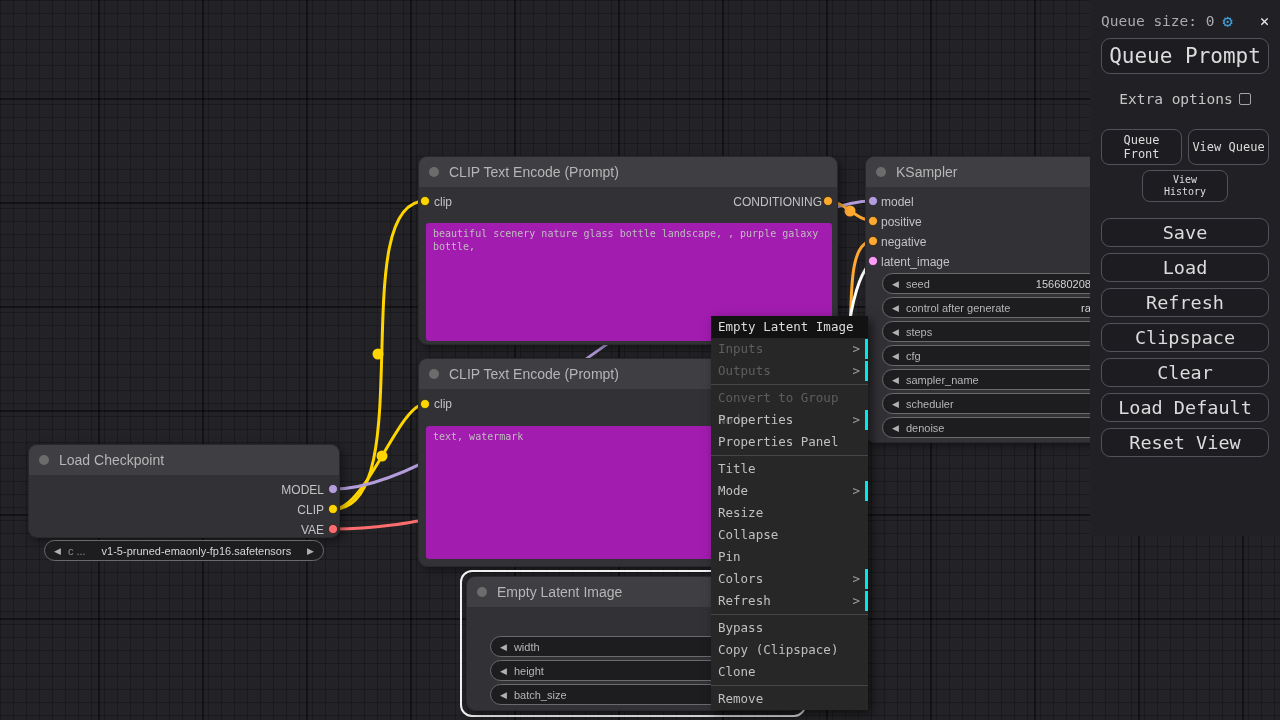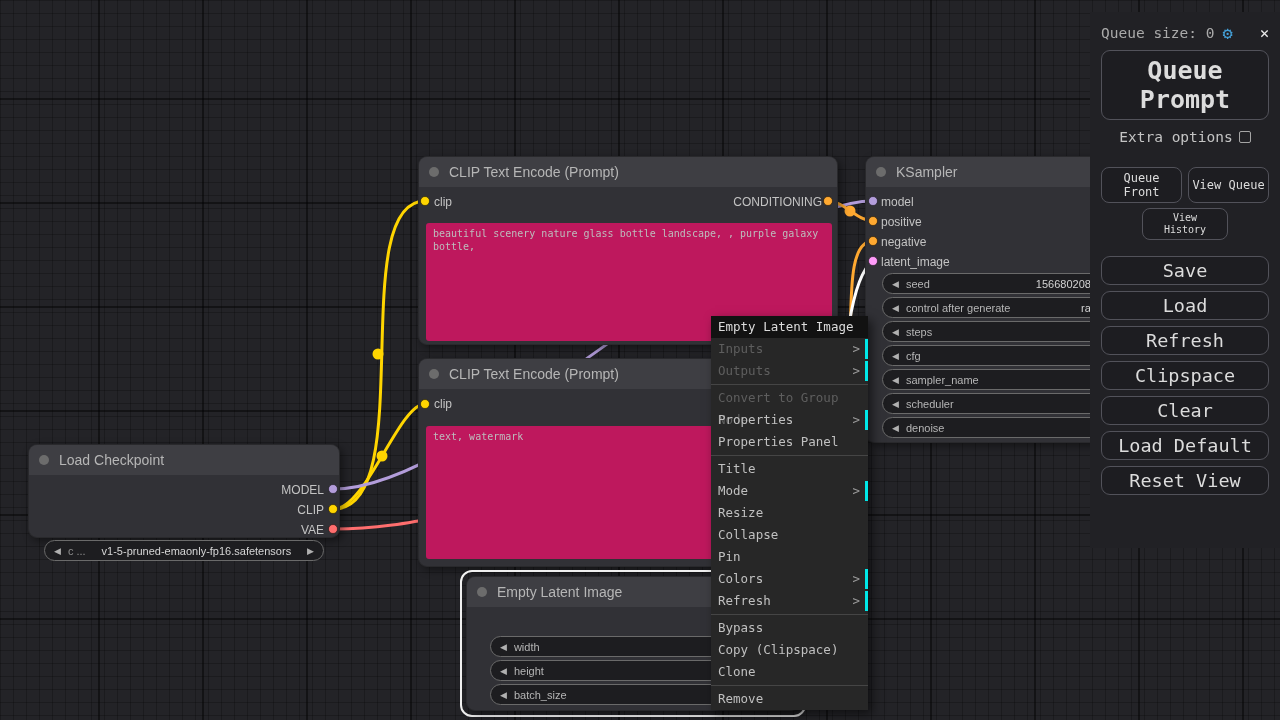--- a/index.html
+++ b/index.html
@@ -25,21 +25,21 @@
   }
   .node-header {
     height:30px; background:#3e3e43; border-radius:8px 8px 0 0;
     display:flex; align-items:center; padding:0 10px; gap:10px;
   }
   .collapse-dot { width:10px; height:10px; border-radius:50%; background:#6c6c6c; flex:none; }
   .node-title { color:#b6b6b6; font-size:14px; white-space:nowrap; }
   .slot { position:absolute; font-size:12px; color:#c3c3c3; white-space:nowrap; }
   .slot.in { left:15px; } .slot.out { right:15px; }
   .ta {
-    position:absolute; background:#be185d; border-radius:3px; color:#bdbdbd;
+    position:absolute; background:#a21caf; border-radius:3px; color:#bdbdbd;
     font-family:"DejaVu Sans Mono", monospace; font-size:10px; line-height:13px;
     padding:4px 7px; white-space:pre-wrap; overflow:hidden;
   }
   .pill {
     position:absolute; height:21px; background:#1d1d20; border:1px solid #6a6a6a;
     border-radius:11px; display:flex; align-items:center; padding:0 9px; gap:7px;
     color:#b5b5b5; font-size:11px; white-space:nowrap; overflow:hidden;
   }
   .pill .arr { font-size:9px; color:#b0b0b0; flex:none; }
   .pill .val { margin-left:auto; color:#d2d2d2; }
@@ -55,32 +55,32 @@
   }
   #ctxmenu .ctitle { background:#121212; color:#dcdcdc; height:22px; line-height:22px; padding-left:7px; }
   .citem { position:relative; height:22px; line-height:22px; padding-left:7px; color:#c0c0c0; }
   .citem.dis { color:#5e5e5e; }
   .citem .sub { position:absolute; right:8px; top:0; color:#9a9a9a; }
   .citem .subbar { position:absolute; right:0; top:1px; width:3px; height:20px; background:#00e8e8; }
   .csep { border-top:1px solid #454545; margin:2px 0; height:0; }
 
   
   #sidebar {
-    position:absolute; right:0; top:12px; width:190px; height:536px; z-index:20;
+    position:absolute; right:0; top:0; width:190px; height:536px; z-index:20;
     background:#212125; font-family:"DejaVu Sans Mono", monospace; color:#c8c8c8;
     padding:10px 11px 0 11px;
   }
   .qrow { display:flex; align-items:center; gap:8px; font-size:14.5px; color:#aaa; margin:2px 0 8px 0; }
   .gear { color:#44a0d8; font-size:17px; line-height:1; }
   .xclose { color:#ececec; font-size:15px; margin-left:auto; }
   .sbtn {
     display:block; width:100%; background:#1d1d21; border:1px solid #52525a; border-radius:9px;
     color:#dcdcdc; text-align:center; font-family:inherit; cursor:pointer;
   }
-  .big { font-size:25px; padding:5px 0; margin-bottom:9px;font-weight:bold; }
+  .big { font-size:21px; padding:5px 0; margin-bottom:17px; }
   .std { font-size:18.5px; padding:3px 0; margin-bottom:6px; height:29px; }
   .extra { display:flex; align-items:center; justify-content:center; gap:6px; font-size:14.5px; color:#c4c4c4; margin-bottom:22px; }
   .cbox { width:12px; height:12px; border:1px solid #a5a5a5; border-radius:2px; background:transparent; }
   .tworow { display:flex; gap:6px; margin-bottom:5px; }
   .small { font-size:12px; padding:3px 0; border-radius:8px; flex:1; }
   .hist { width:86px; margin:0 auto 16px auto; font-size:10px; line-height:12px; padding:3px 0; border-radius:8px; }
 </style>
 </head>
 <body>
 

